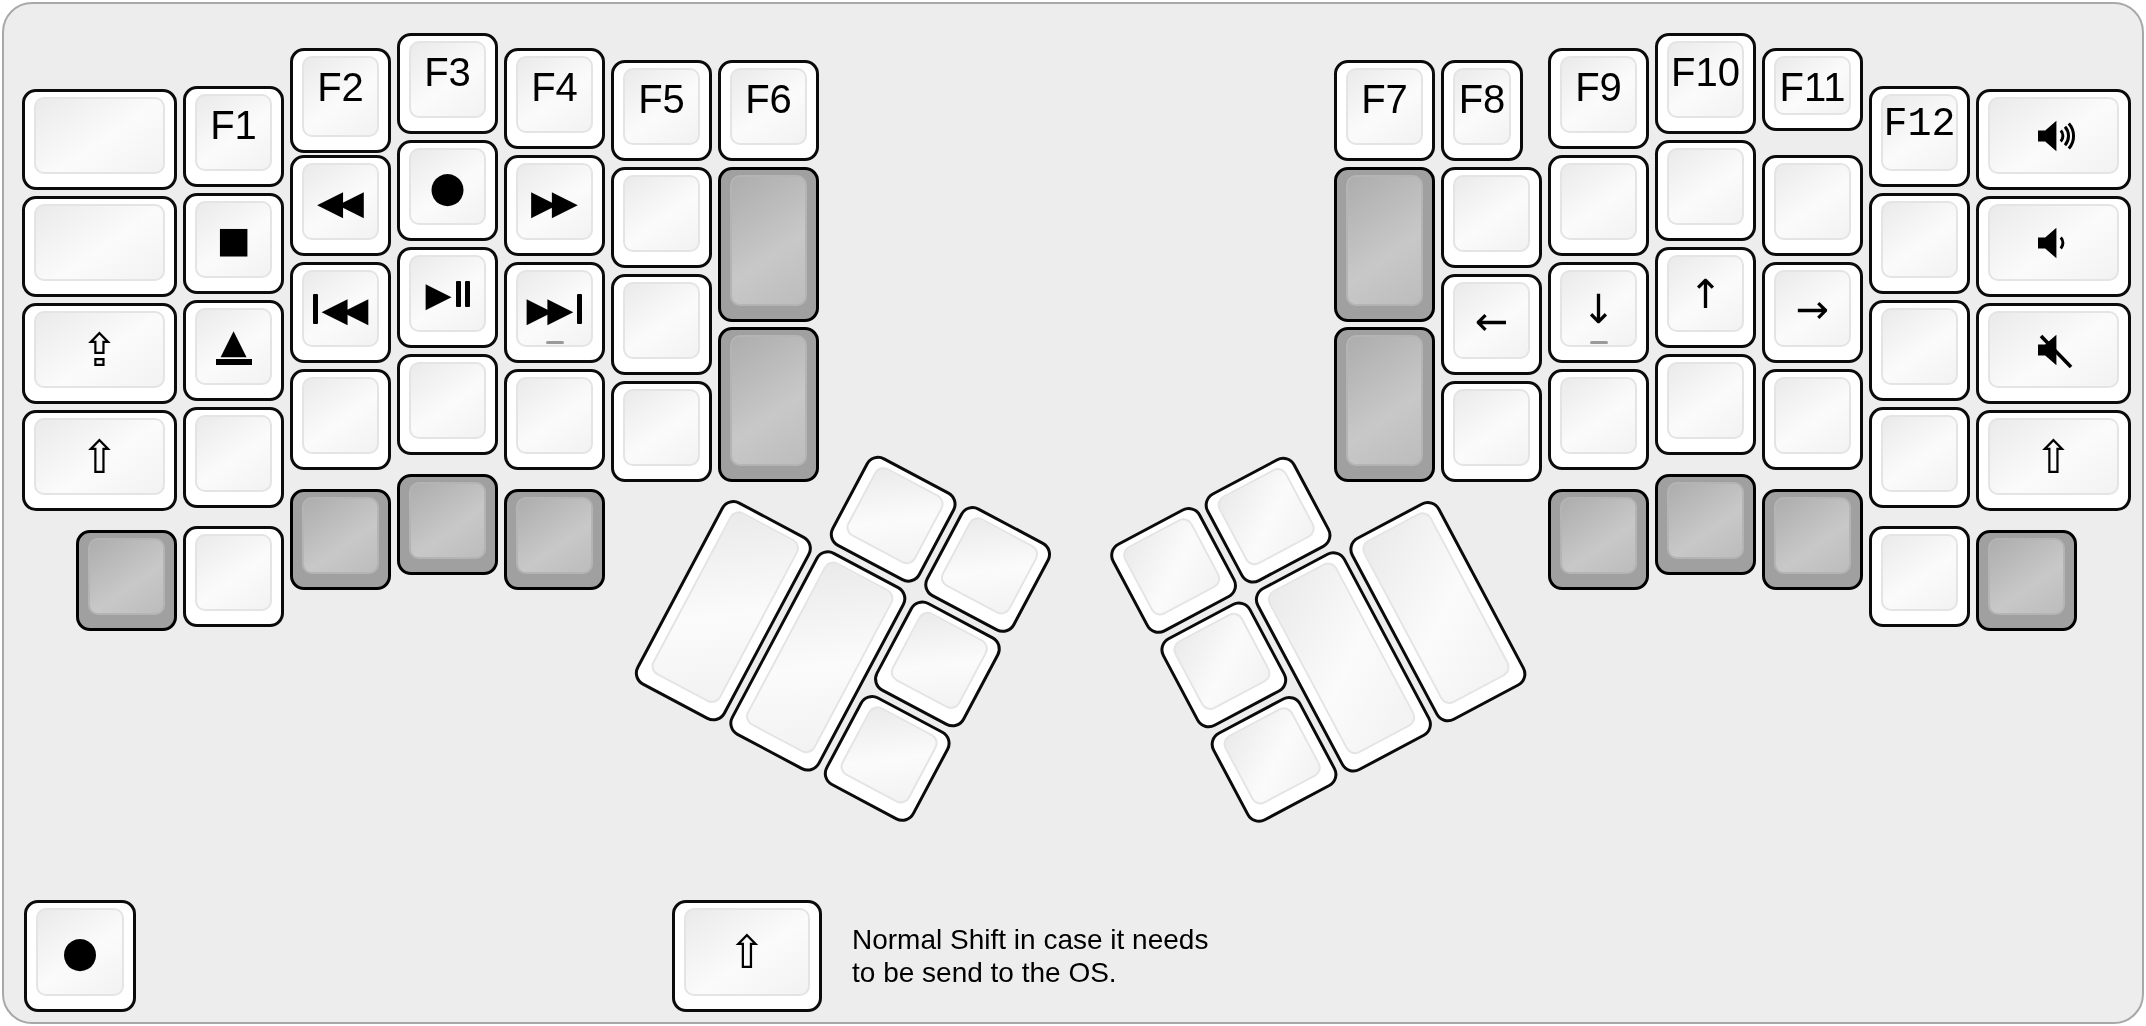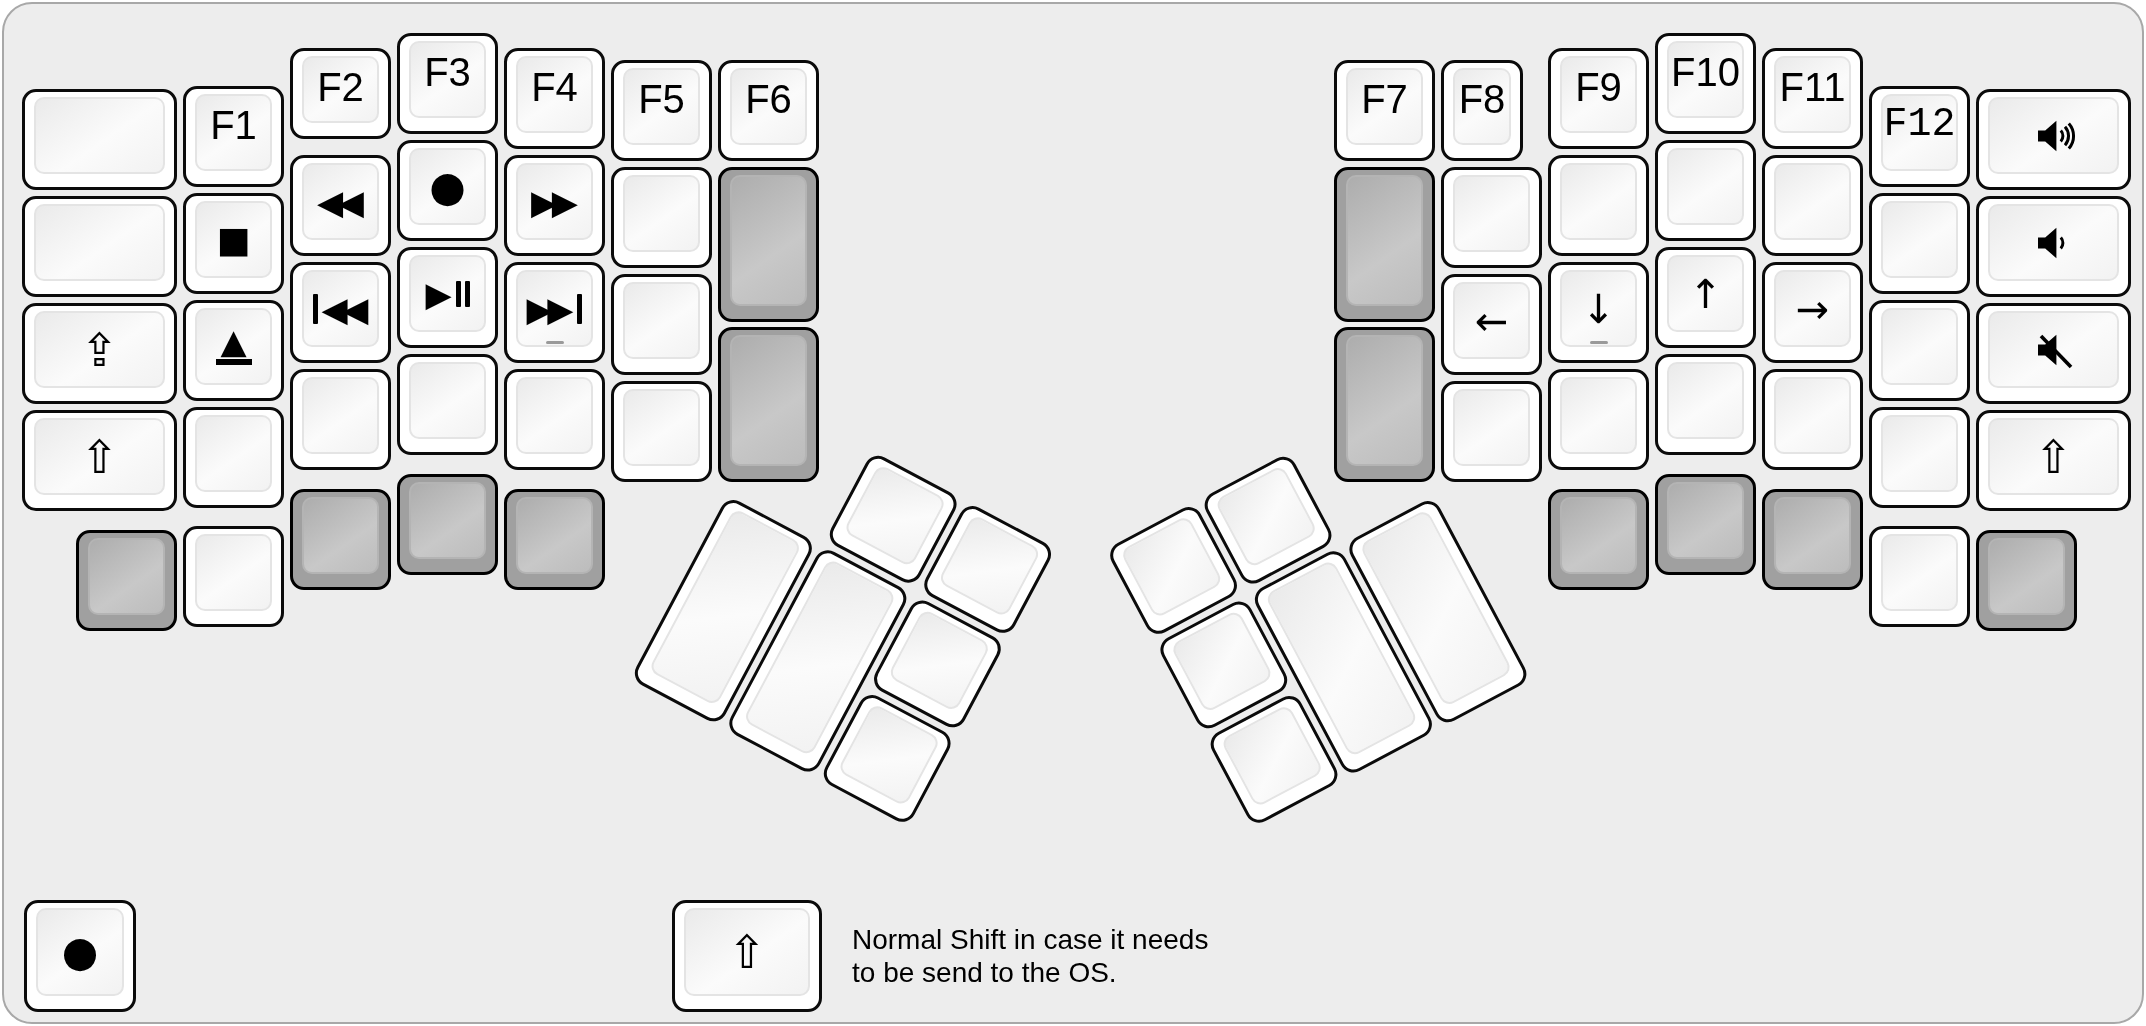--- a/index.html
+++ b/index.html
@@ -73,21 +73,21 @@
           <div class="cap">
             <span class="eject">
               <span class="tri">▲</span>
               <span class="ebar"></span>
             </span>
           </div>
         </div>
         <div class="key white" style="left: 163px; top: 379px; width: 101px; height: 101px;">
           <div class="cap"></div>
         </div>
-        <div class="key white" style="left: 270px; top: 20px; width: 101px; height: 91px;">
+        <div class="key white" style="left: 270px; top: 20px; width: 101px; height: 105px;">
           <div class="cap lab">
             <span class="klabel">F2</span>
           </div>
         </div>
         <div class="key white" style="left: 270px; top: 127px; width: 101px; height: 101px;">
           <div class="cap">
             <span class="pair">◀◀</span>
           </div>
         </div>
         <div class="key white" style="left: 270px; top: 234px; width: 101px; height: 101px;">
@@ -240,21 +240,21 @@
           <div class="cap"></div>
         </div>
         <div class="key white" style="left: 323px; top: 219px; width: 101px; height: 101px;">
           <div class="cap">
             <span class="ic s40">↑</span>
           </div>
         </div>
         <div class="key white" style="left: 323px; top: 326px; width: 101px; height: 101px;">
           <div class="cap"></div>
         </div>
-        <div class="key white" style="left: 430px; top: 20px; width: 101px; height: 101px;">
+        <div class="key white" style="left: 430px; top: 20px; width: 101px; height: 83px;">
           <div class="cap lab">
             <span class="klabel">F11</span>
           </div>
         </div>
         <div class="key white" style="left: 430px; top: 127px; width: 101px; height: 101px;">
           <div class="cap"></div>
         </div>
         <div class="key white" style="left: 430px; top: 234px; width: 101px; height: 101px;">
           <div class="cap">
             <span class="ic s40">→</span>

